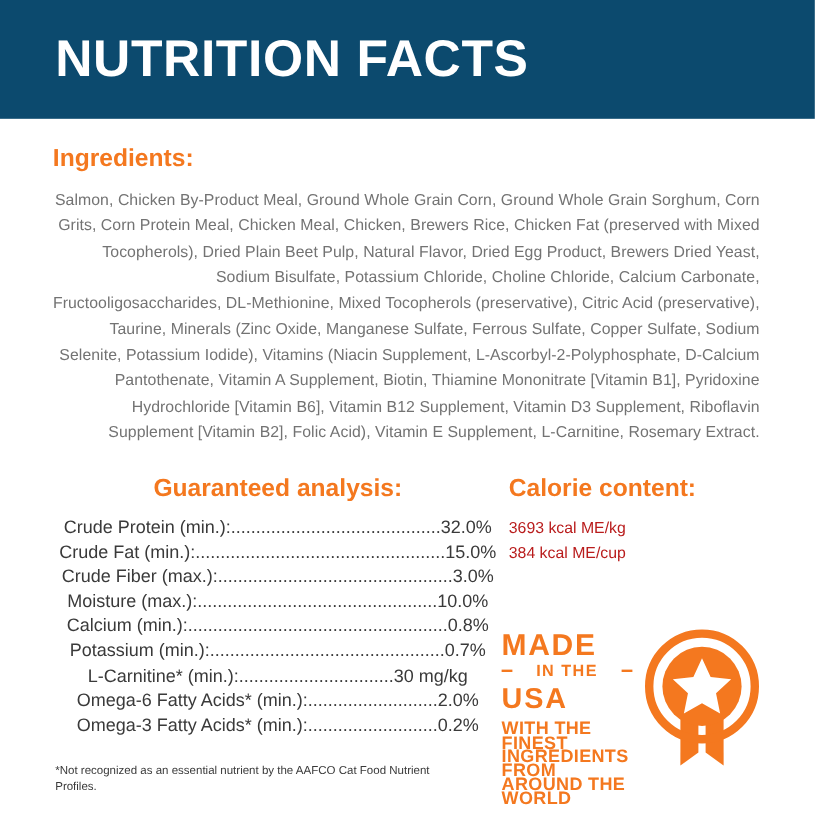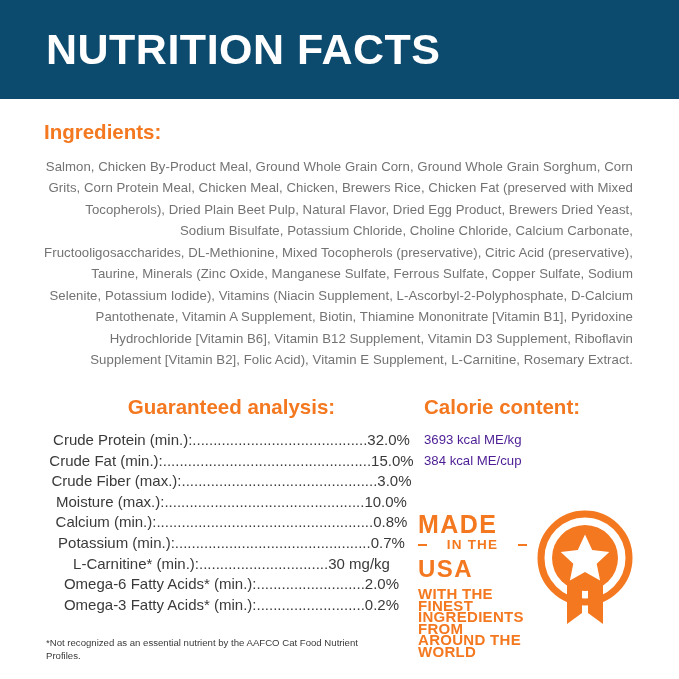--- a/index.html
+++ b/index.html
@@ -77,27 +77,27 @@
     color: #3a3a3a;
     white-space: nowrap;
     overflow: hidden;
   }
   .ga-row .label { }
   .ga-row .dots { letter-spacing: 0px; }
   .ga-row .value { }
   .cal-line {
     font-size: 13.2px;
     line-height: 20.6px;
-    color: #4c1d95;
+    color: #b91c1c;
   }
   
   .usa-badge {
     position: absolute;
     left: 418px;
-    top: 510px;
+    top: 524px;
     width: 215px;
     height: 125px;
     display: flex;
     align-items: flex-start;
   }
   .usa-text {
     width: 112px;
     padding-top: 2px;
   }
   .usa-made {

